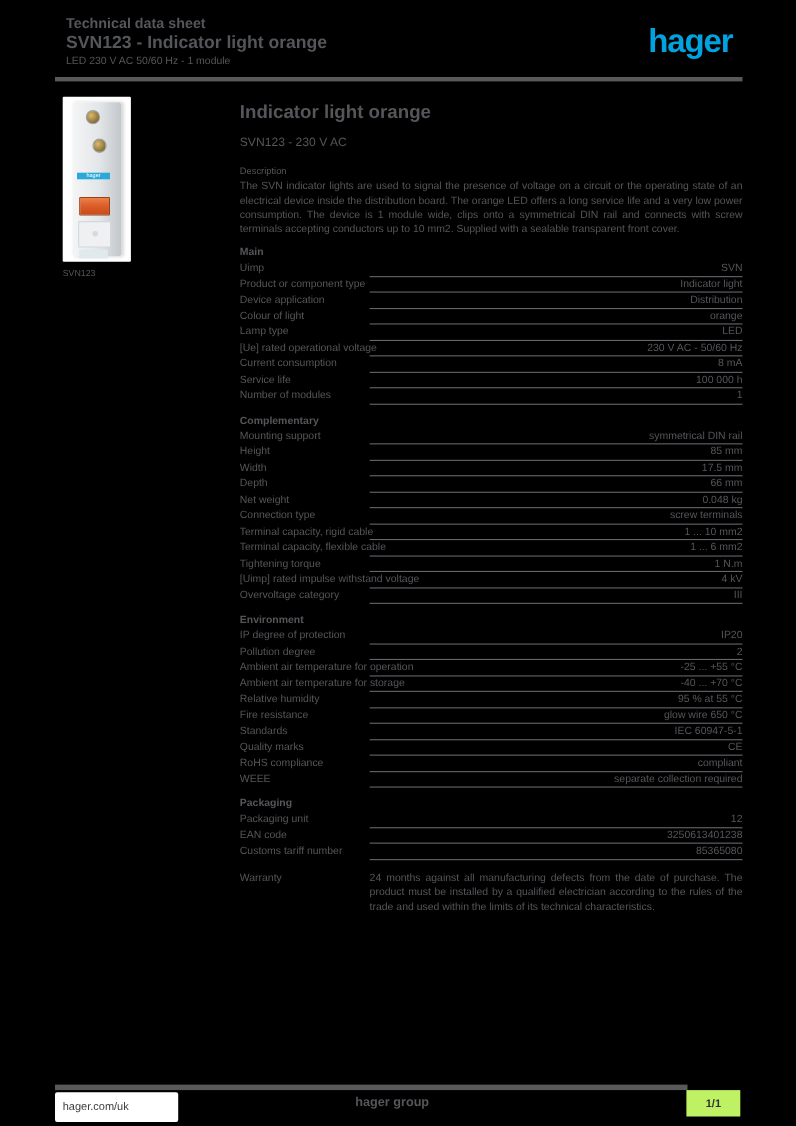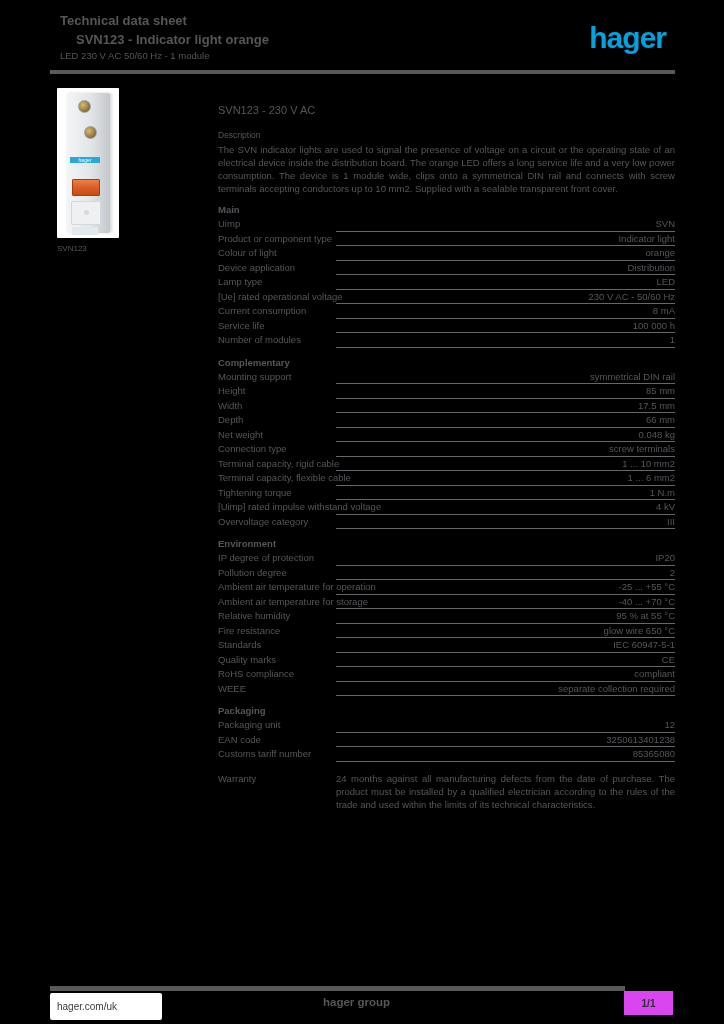--- a/index.html
+++ b/index.html
@@ -2,21 +2,21 @@
 <html><head>
 <meta charset="utf-8">
 <style>
   html,body{margin:0;padding:0;background:#000;}
   .page{position:relative;width:724px;height:1024px;background:#000;overflow:hidden;
         font-family:"Liberation Sans", sans-serif;color:#55565a;}
 
   
   .hdr{position:absolute;left:60px;top:12px;width:420px;}
   .hdr-doc{font-size:13px;font-weight:bold;color:#55565a;line-height:17px;}
-  .hdr-ref{font-size:13px;font-weight:bold;color:#55565a;margin-top:4px;line-height:14px;margin-left:16px;}
+  .hdr-ref{font-size:16px;font-weight:bold;color:#55565a;margin-top:4px;line-height:14px;}
   .hdr-sub{font-size:9.5px;color:#55565a;margin-top:3px;line-height:12px;}
   .hdr-rule{position:absolute;left:50px;top:70px;width:625px;height:4px;background:#58595b;}
   .logo{position:absolute;right:58px;top:22px;font-size:30px;font-weight:bold;
         color:#00a3e0;letter-spacing:-1px;line-height:32px;}
 
   
   .photo{position:absolute;left:57px;top:88px;width:62px;height:150px;background:#fff;
          border-radius:1px;}
   .mod-body{position:absolute;left:9px;top:5px;width:44px;height:140px;
             background:linear-gradient(90deg,#f4f5f6 0%,#e3e6e8 55%,#c2c7cb 100%);
@@ -58,21 +58,21 @@
   .warranty .wlbl{width:118px;flex:0 0 118px;}
   .warranty .wtxt{flex:1;text-align:justify;}
 
   
   .ftr-rule{position:absolute;left:50px;top:986px;width:575px;height:5px;background:#58595b;}
   .ftr-web{position:absolute;left:50px;top:993px;width:112px;height:27px;background:#fff;
            border-radius:2px;font-size:10px;color:#3a3b3d;display:flex;align-items:center;
            padding-left:7px;box-sizing:border-box;text-decoration:none;}
   .ftr-center{position:absolute;left:323px;top:996px;font-size:11.5px;font-weight:bold;
               color:#55565a;line-height:13px;}
-  .ftr-page{position:absolute;left:624px;top:991px;width:49px;height:24px;background:#d946ef;
+  .ftr-page{position:absolute;left:624px;top:991px;width:49px;height:24px;background:#bef264;
             color:#2f3032;font-size:10px;font-weight:bold;display:flex;align-items:center;
             justify-content:center;}
 </style>
 </head>
 <body>
 
 <div class="page">
 
   <div class="hdr">
     <div class="hdr-doc">Technical data sheet</div>
@@ -90,41 +90,42 @@
       <div class="lens"></div>
       <div class="lower-panel">
         <div class="lower-dot"></div>
       </div>
       <div class="foot-clip"></div>
     </div>
   </div>
   <div class="photo-cap">SVN123</div>
 
   <div class="col">
+    <div class="title">Indicator light orange</div>
     <div class="subtitle">SVN123 - 230 V AC</div>
     <div class="desc-label">Description</div>
     <div class="desc">The SVN indicator lights are used to signal the presence of voltage on a circuit or the operating state of an electrical device inside the distribution board. The orange LED offers a long service life and a very low power consumption. The device is 1 module wide, clips onto a symmetrical DIN rail and connects with screw terminals accepting conductors up to 10 mm2. Supplied with a sealable transparent front cover.</div>
 
     <div class="spec">
         <div class="sec-hdr">Main</div>
         <div class="row">
           <span class="lbl">Uimp</span>
           <span class="val">SVN</span>
         </div>
         <div class="row">
           <span class="lbl">Product or component type</span>
           <span class="val">Indicator light</span>
         </div>
         <div class="row">
+          <span class="lbl">Device application</span>
+          <span class="val">Distribution</span>
+        </div>
+        <div class="row">
           <span class="lbl">Colour of light</span>
           <span class="val">orange</span>
-        </div>
-        <div class="row">
-          <span class="lbl">Device application</span>
-          <span class="val">Distribution</span>
         </div>
         <div class="row">
           <span class="lbl">Lamp type</span>
           <span class="val">LED</span>
         </div>
         <div class="row">
           <span class="lbl">[Ue] rated operational voltage</span>
           <span class="val">230 V AC - 50/60 Hz</span>
         </div>
         <div class="row">

